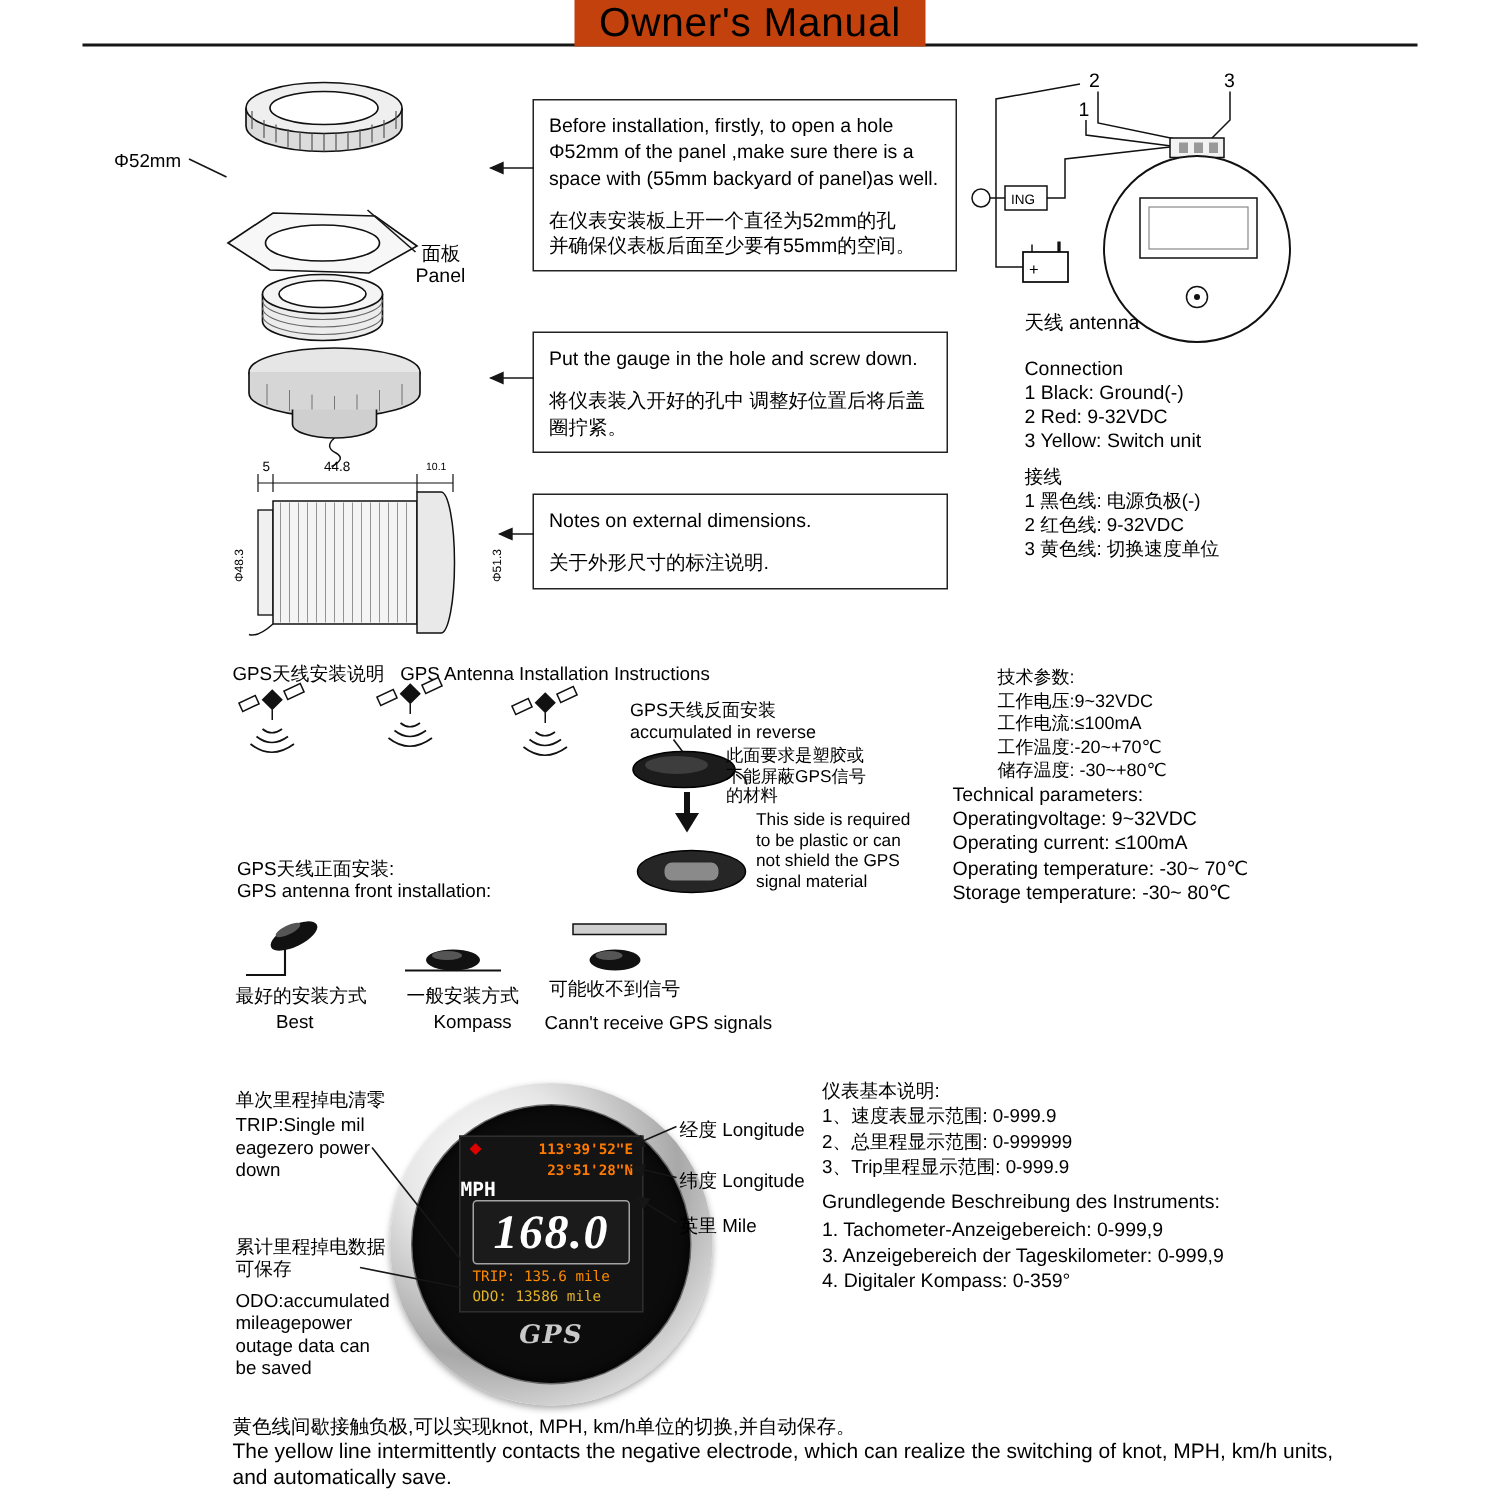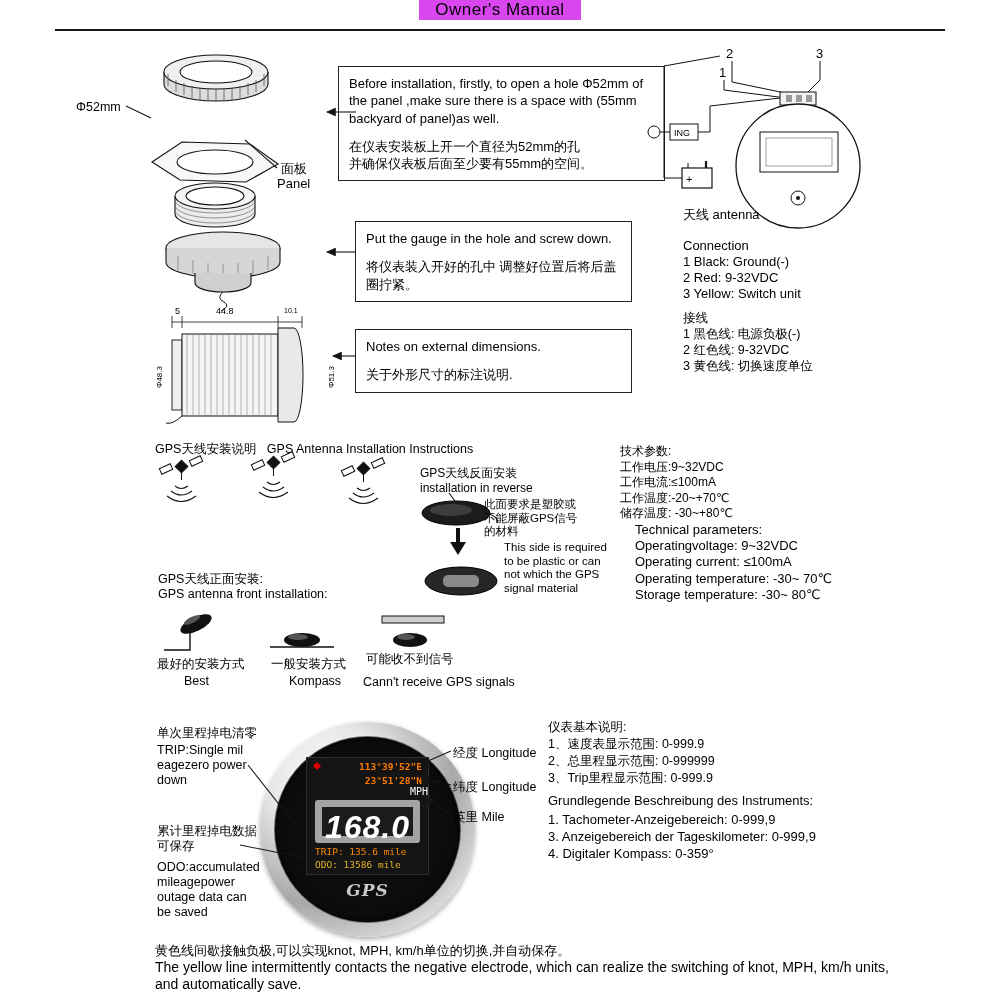--- a/index.html
+++ b/index.html
@@ -4,41 +4,41 @@
 <style>
   *{box-sizing:border-box;margin:0;padding:0}
   html,body{background:#fff}
   #canvas{position:relative;width:1000px;height:1000px;background:#fff;overflow:hidden;
           font-family:"Liberation Sans","DejaVu Sans",sans-serif;color:#000}
   .abs{position:absolute}
   .pre{white-space:pre-line}
   .nowrap{white-space:nowrap}
   .rule{height:2px;background:#161616}
   .title-wrap{top:0;left:0;width:100%;text-align:center}
-  .title-span{display:inline-block;background:#d946ef;padding:0 16px;font-size:17px;letter-spacing:.5px}
+  .title-span{display:inline-block;background:#c2410c;padding:0 16px;font-size:27px;letter-spacing:.5px}
   .box{border:1.4px solid #222;padding:8px 10px;font-size:13px;line-height:1.33;background:#fff}
   .box .cn{margin-top:11px}
   .t11{font-size:11.5px}.t12{font-size:12px}.t125{font-size:12.5px}.t13{font-size:13px}.t14{font-size:14px}
   .lh135{line-height:13.5px}.lh15{line-height:15px}.lh16{line-height:16px}.lh17{line-height:17px}
   .bold{font-weight:normal}
   svg{display:block;overflow:visible}
 
   
   .gauge{width:215px;height:215px;border-radius:50%;
          background:radial-gradient(circle at 32% 28%, #ffffff 0%, #e6e6e6 28%, #a8a8a8 58%, #d9d9d9 78%, #8d8d8d 100%);
          box-shadow:0 2px 5px rgba(0,0,0,.35)}
   .face{position:absolute;left:15px;top:15px;right:15px;bottom:15px;border-radius:50%;
         background:#0c0c0c;box-shadow:inset 0 0 9px #000,0 0 0 1px #666}
   .lcd{position:absolute;left:31px;top:20px;width:123px;height:118px;background:#141414;border:1px solid #2e2e2e}
   .coordrow{display:flex;align-items:center;gap:3px;padding:2px 6px 0 6px;justify-content:flex-end;
             color:#ff7a00;font-family:"DejaVu Sans Mono",monospace;font-size:9.5px;font-weight:bold;height:14px}
   .sat-dot{width:8px;height:8px;background:#dd0000;clip-path:polygon(50% 0,100% 50%,50% 100%,0 50%);margin-right:auto}
-  .mph{color:#fff;text-align:right;font-size:10px;font-weight:normal;font-family:"DejaVu Sans Mono",monospace;height:13px}
-  .speed{margin:1px 8px 2px 8px;border:7px solid #a3a3a3;border-radius:3px;background:#1b1b1b;color:#fff;
-         text-align:center;font-family:Liberation Sans, sans-serif;font-style:italic;font-weight:bold;
+  .mph{color:#fff;text-align:left;font-size:13px;font-weight:bold;font-family:"DejaVu Sans Mono",monospace;height:13px}
+  .speed{margin:1px 8px 2px 8px;border:1px solid #a3a3a3;border-radius:3px;background:#1b1b1b;color:#fff;
+         text-align:center;font-family:Liberation Serif, serif;font-style:italic;font-weight:bold;
          font-size:32px;line-height:40px;height:43px;letter-spacing:1px}
   .triprow{padding:0 8px;color:#ff8a00;font-family:"DejaVu Sans Mono",monospace;font-size:9.5px;font-weight:normal;line-height:13px}
   .odorow{color:#e3b32a}
   .brand{position:absolute;left:0;right:0;top:143px;text-align:center;color:#c9c9c9;
          font-family:"DejaVu Serif",serif;font-style:italic;font-weight:bold;font-size:17px;letter-spacing:1px}
 </style>
 </head>
 <body>
 
 <div id="canvas">
@@ -96,21 +96,21 @@
         <line x1="130" y1="214" x2="130" y2="228"></line>
       </g>
       <path d="M57,231 v10 a28,9 0 0 0 56,0 v-10" fill="#cfcfcf"></path>
       <path d="M85,250 q-7,6 1,10 q7,4 -3,9" fill="none" stroke-width="1"></path>
     </g>
   </svg>
   <div class="abs t125 nowrap" style="left:76px;top:100px">Φ52mm</div>
   <div class="abs t13 nowrap" style="left:281px;top:160px">面板</div>
   <div class="abs t13 nowrap" style="left:277px;top:176px">Panel</div>
 
-  <div class="abs box" style="left:338px;top:66px;width:327px">
+  <div class="abs box" style="left:355px;top:66px;width:283px">
     <div>Before installation, firstly, to open a hole Φ52mm of the panel ,make sure there is a space with (55mm backyard of panel)as well.</div>
     <div class="cn pre">在仪表安装板上开一个直径为52mm的孔
 并确保仪表板后面至少要有55mm的空间。</div>
   </div>
   <div class="abs box" style="left:355px;top:329px;width:277px">
     <div>Notes on external dimensions.</div>
     <div class="cn pre">关于外形尺寸的标注说明.</div>
   </div>
   <div class="abs box" style="left:355px;top:221px;width:277px">
     <div>Put the gauge in the hole and screw down.</div>
@@ -240,21 +240,21 @@
     </g>
     <g stroke="#111" fill="none" stroke-width="1.1">
       <path d="M17,30 q6,5 13,0"></path>
         <path d="M13,35 q10,8 21,0"></path>
         <path d="M9,40 q14,11 29,0"></path>
     </g>
   </svg>
 
   <div class="abs t12 lh15" style="left:420px;top:466px">
     <div>GPS天线反面安装</div>
-    <div>installation in reverse</div>
+    <div>accumulated in reverse</div>
   </div>
 
   <svg class="abs" style="left:418px;top:498px" width="82" height="30" viewBox="0 0 82 30">
     <ellipse cx="38" cy="15" rx="34" ry="12" fill="#1c1c1c" stroke="#000"></ellipse>
     <ellipse cx="33" cy="12" rx="21" ry="6" fill="#3d3d3d"></ellipse>
     <path d="M71,16 q8,2 9,9" stroke="#111" fill="none" stroke-width="1.2"></path>
   </svg>
   <svg class="abs" style="left:449px;top:528px" width="18" height="27" viewBox="0 0 18 27">
     <rect x="7" y="0" width="4" height="15" fill="#111"></rect>
     <polygon points="1,14 17,14 9,27" fill="#111"></polygon>
@@ -262,21 +262,21 @@
   <svg class="abs" style="left:420px;top:560px" width="86" height="42" viewBox="0 0 86 42">
     <ellipse cx="41" cy="21" rx="36" ry="14" fill="#262626" stroke="#000"></ellipse>
     <rect x="23" y="15" width="36" height="12" rx="5" fill="#8a8a8a"></rect>
   </svg>
 
   <div class="abs t11 lh135 pre" style="left:484px;top:498px">此面要求是塑胶或
 不能屏蔽GPS信号
 的材料</div>
   <div class="abs t11 lh135 pre bold" style="left:504px;top:541px">This side is required
 to be plastic or can
-not which the GPS
+not shield the GPS
 signal material</div>
 
   <div class="abs t125 nowrap" style="left:158px;top:571px">GPS天线正面安装:</div>
   <div class="abs t125 nowrap" style="left:158px;top:587px">GPS antenna front installation:</div>
 
   <svg class="abs" style="left:156px;top:606px" width="76" height="48" viewBox="0 0 76 48">
     <polyline points="8,44 34,44 34,18" fill="none" stroke="#111" stroke-width="1.4"></polyline>
     <ellipse cx="40" cy="18" rx="17" ry="7" transform="rotate(-26 40 18)" fill="#111"></ellipse>
     <ellipse cx="36" cy="14" rx="9" ry="3" transform="rotate(-26 36 14)" fill="#555"></ellipse>
   </svg>
@@ -291,21 +291,21 @@
     <ellipse cx="30" cy="25" rx="9" ry="3" fill="#555"></ellipse>
   </svg>
 
   <div class="abs t125 nowrap" style="left:157px;top:656px">最好的安装方式</div>
   <div class="abs t125 nowrap" style="left:184px;top:674px">Best</div>
   <div class="abs t125 nowrap" style="left:271px;top:656px">一般安装方式</div>
   <div class="abs t125 nowrap" style="left:289px;top:674px">Kompass</div>
   <div class="abs t125 nowrap" style="left:366px;top:651px">可能收不到信号</div>
   <div class="abs t125 nowrap" style="left:363px;top:675px">Cann't receive  GPS signals</div>
 
-  <div class="abs t12" style="left:620px;top:444px;line-height:15.5px">
+  <div class="abs t12" style="left:665px;top:444px;line-height:15.5px">
     <div>技术参数:</div>
     <div>工作电压:9~32VDC</div>
     <div>工作电流:≤100mA</div>
     <div>工作温度:-20~+70℃</div>
     <div>储存温度: -30~+80℃</div>
   </div>
   <div class="abs t13" style="left:635px;top:522px;line-height:16.2px">
     <div>Technical parameters:</div>
     <div>Operatingvoltage: 9~32VDC</div>
     <div>Operating current: ≤100mA</div>

